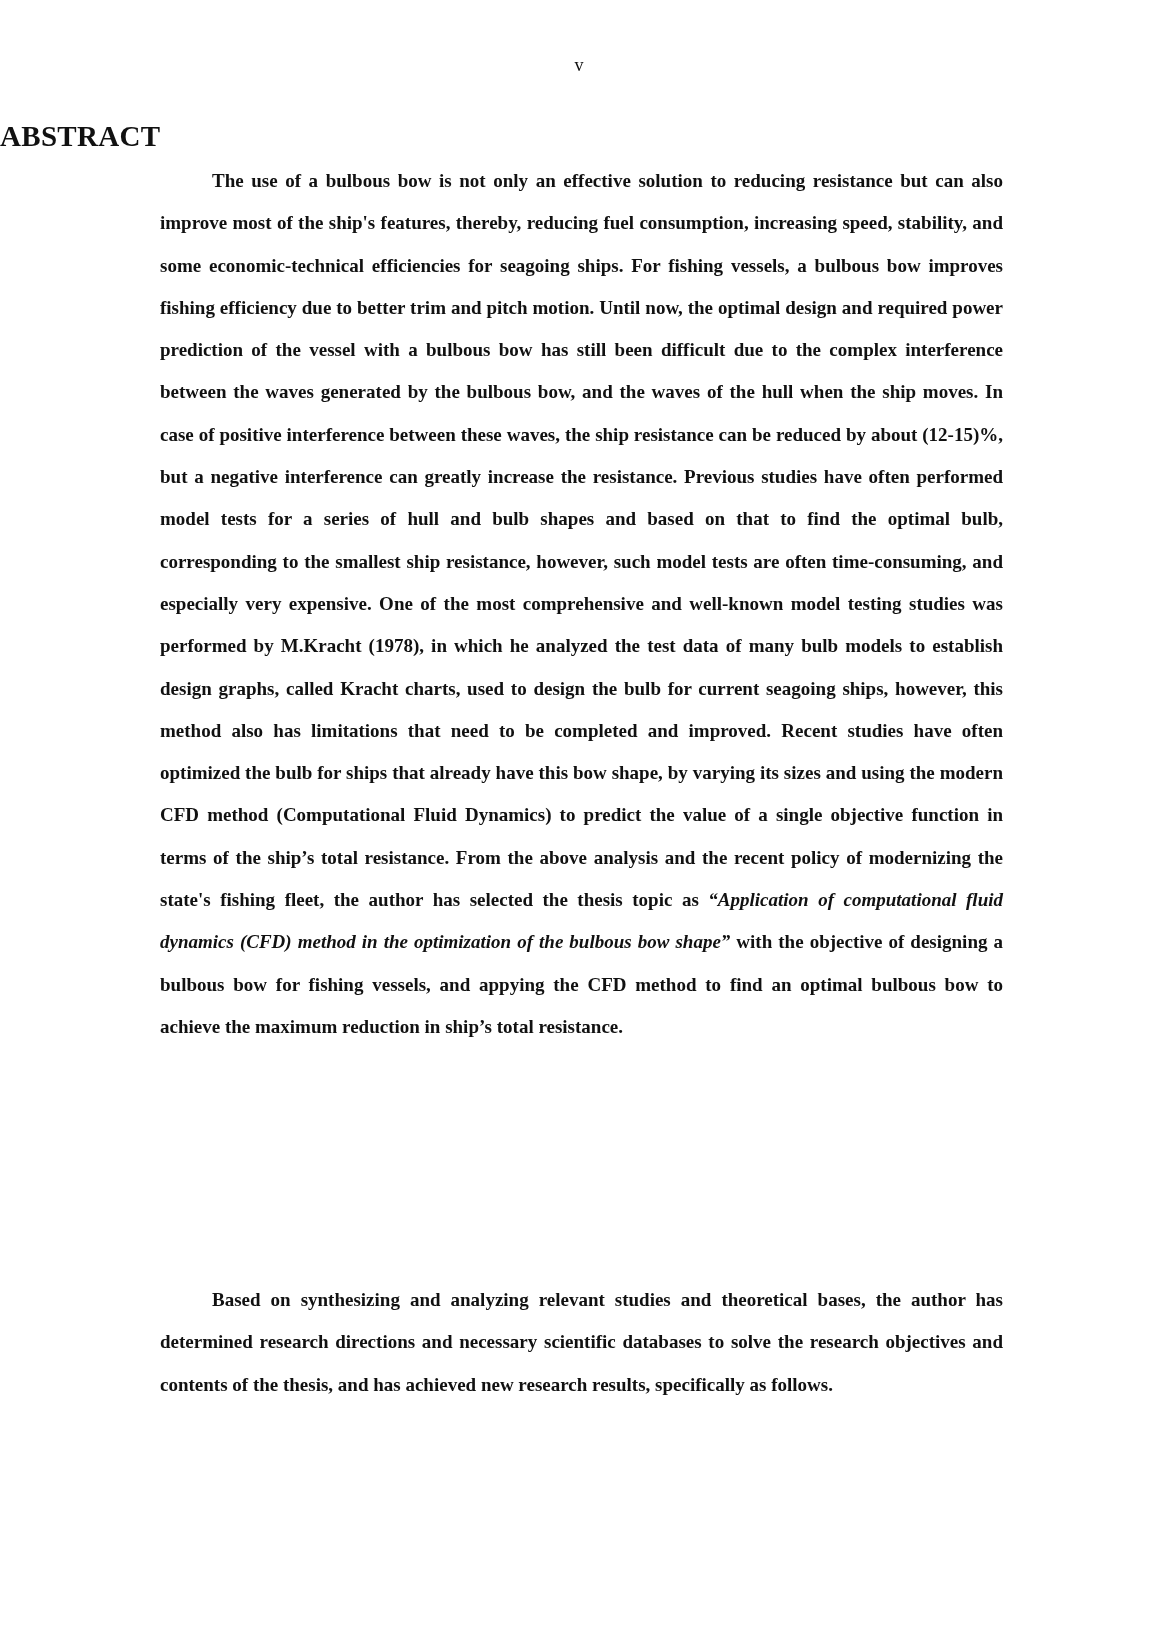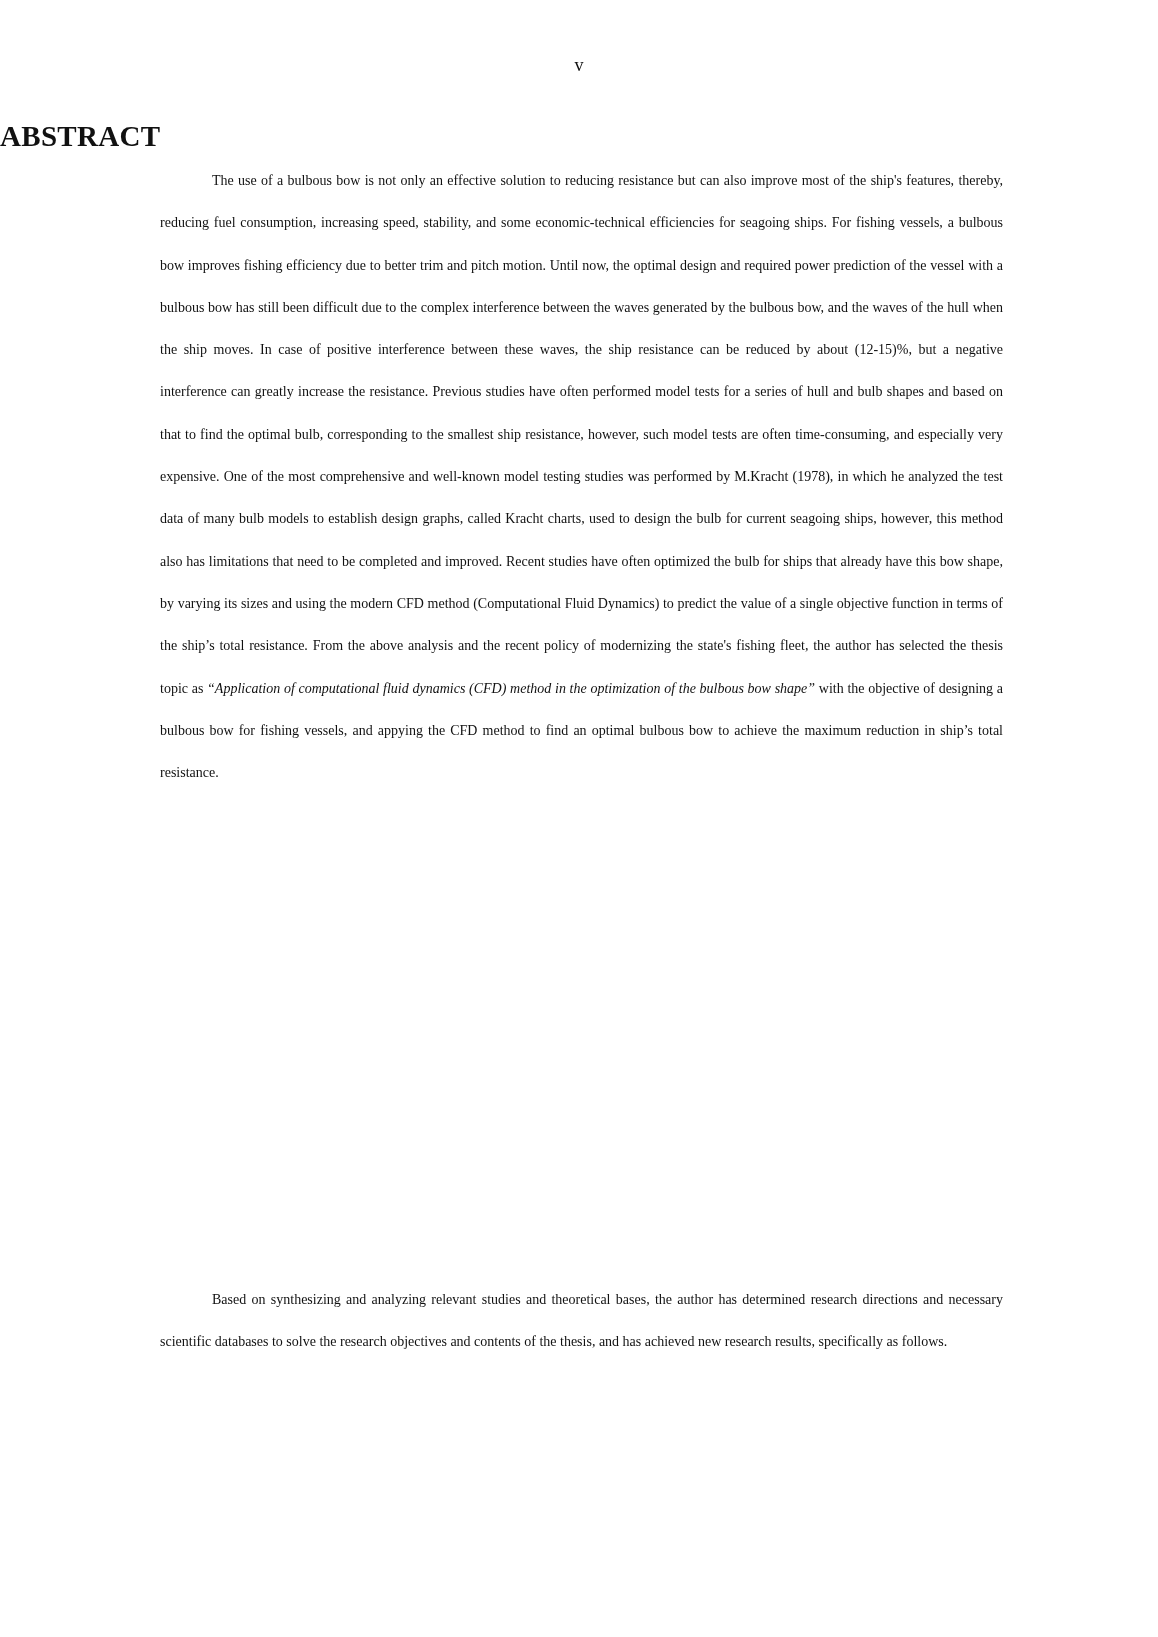--- a/index.html
+++ b/index.html
@@ -2,22 +2,22 @@
 <html><head>
 <meta charset="utf-8">
 <style>
   html, body { margin: 0; padding: 0; background: #ffffff; }
   body { width: 1158px; height: 1637px; position: relative; overflow: hidden;
          font-family: "Liberation Serif", "DejaVu Serif", serif; color: #111; }
   .page-number { position: absolute; top: 55px; left: 0; width: 1158px; text-align: center;
                  font-size: 18px; }
   .title { position: absolute; top: 108px; left: 0; width: 1158px; text-align: left;
            font-size: 29px; font-weight: bold; letter-spacing: 0.3px; margin-top: 12px; }
-  .body-text { position: absolute; left: 160px; width: 843px; font-size: 14px;
-               line-height: 42.3px; text-align: justify; }
+  .body-text { position: absolute; left: 160px; width: 843px; font-size: 19px;
+               line-height: 42.3px; text-align: justify; font-weight: bold; }
   .para1 { top: 160px; }
   .para2 { top: 1279px; }
   .body-text p { margin: 0; text-indent: 52px; }
   .italic { font-style: italic; }
 </style>
 </head>
 <body>
 
 <div class="page-number">v</div>
 <div class="title">ABSTRACT</div>

